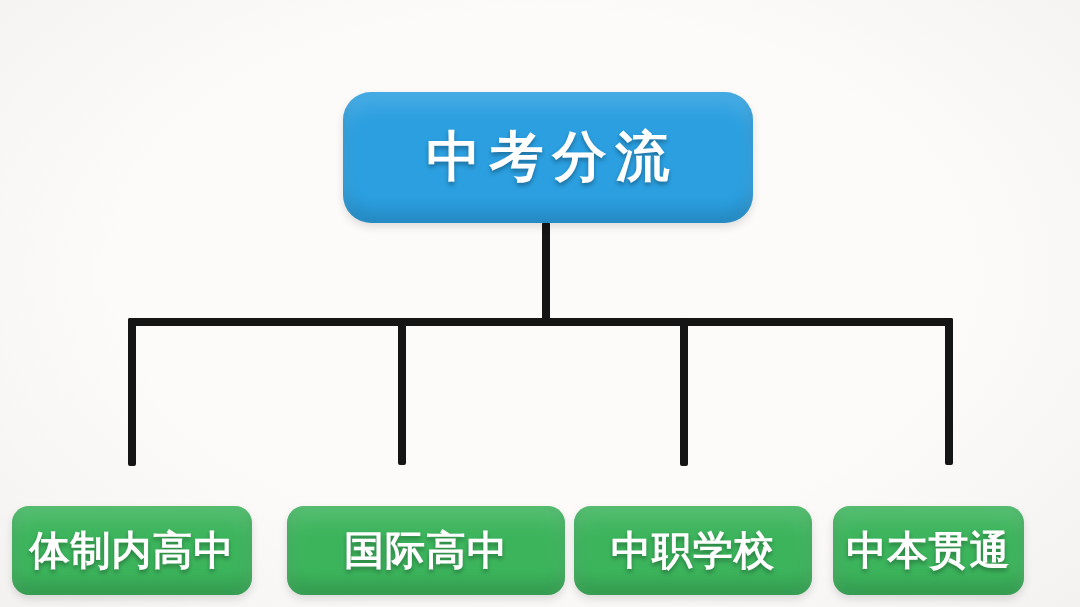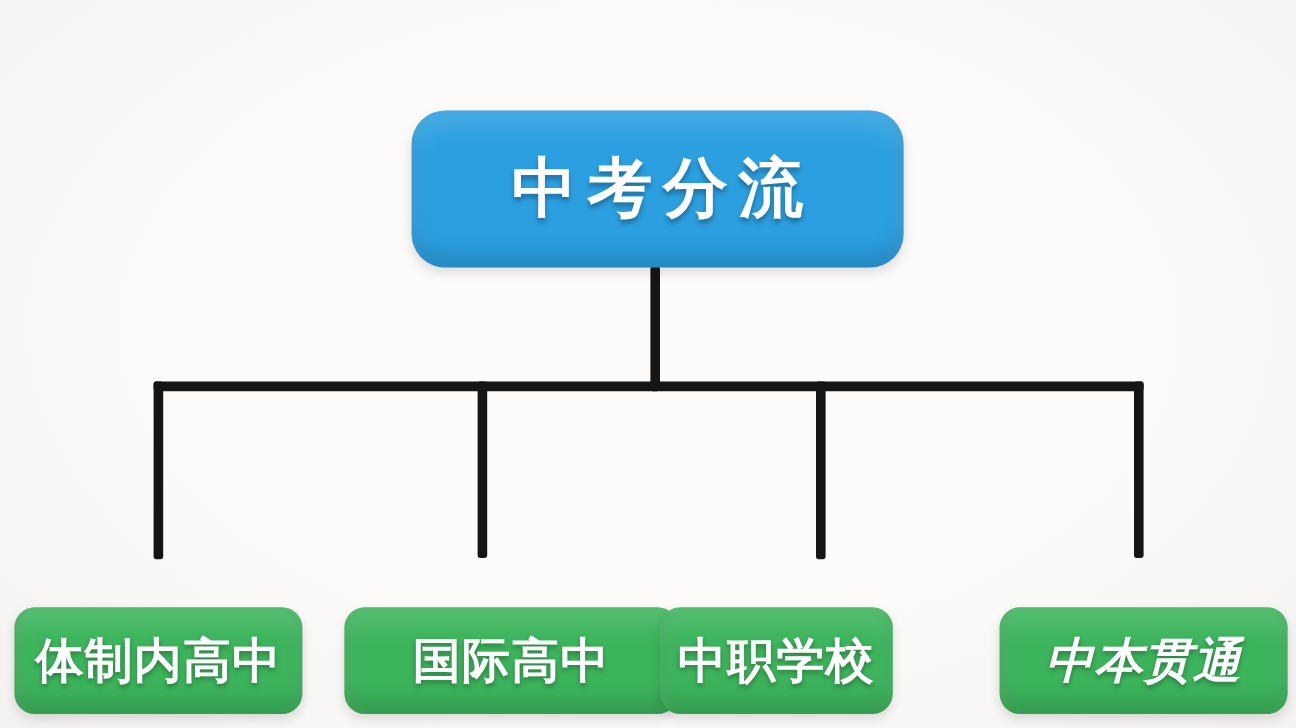--- a/index.html
+++ b/index.html
@@ -46,22 +46,22 @@
     top: 462px;
     height: 89px;
     border-radius: 17px;
     background: var(--child-fill);
     font-size: 40px;
     letter-spacing: 1px;
     margin-top: 44px;
   }
   .node.child.c1 { left: 12px;  width: 240px; }
   .node.child.c2 { left: 287px; width: 278px; }
-  .node.child.c3 { left: 550px; width: 194px; }
-  .node.child.c4 { left: 833px; width: 240px; font-style: italic; }
+  .node.child.c3 { left: 574px; width: 238px; }
+  .node.child.c4 { left: 833px; width: 191px; }
 
   .connector {
     position: absolute;
     background: var(--line);
     border-radius: 2px;
   }
   .stem        { left: 542px; top: 222px; width: 8px;   height: 104px; }
   .rail        { left: 128px; top: 318px; width: 825px; height: 8px;   }
   .drop.d1     { left: 128px; top: 318px; width: 8px;   height: 148px; }
   .drop.d2     { left: 398px; top: 318px; width: 8px;   height: 147px; }

